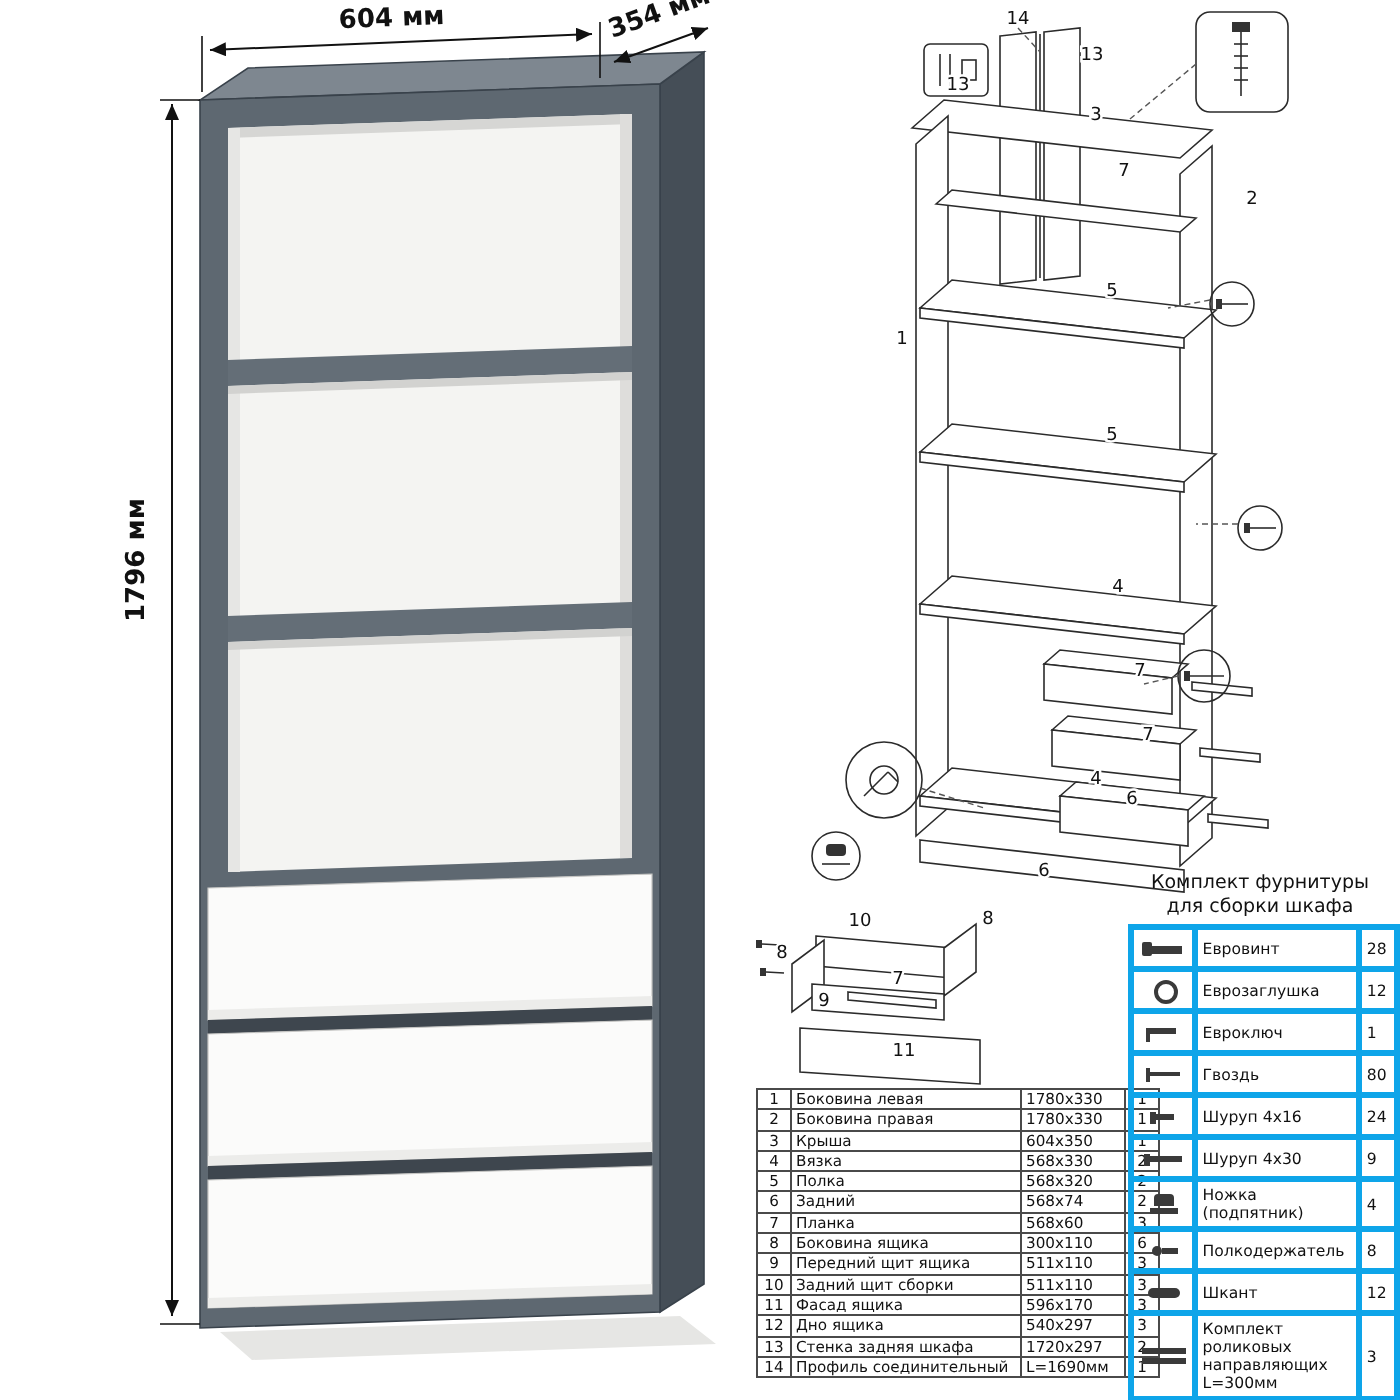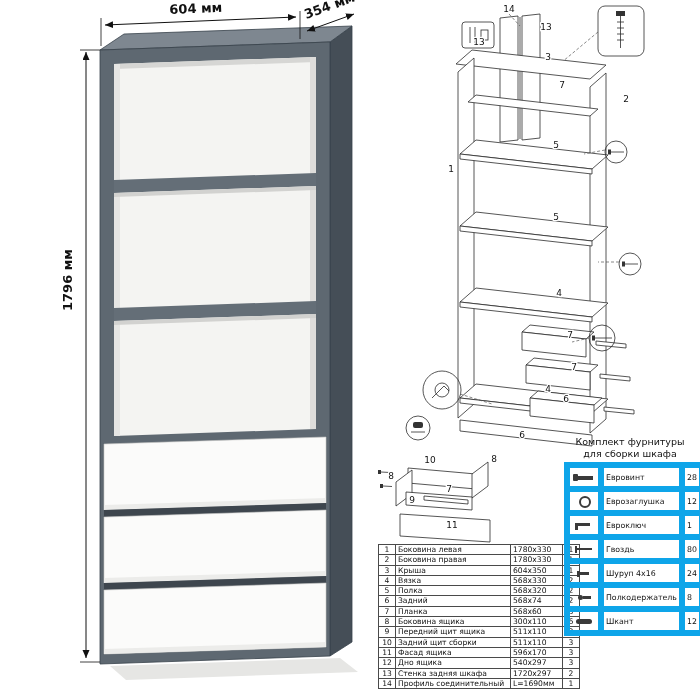--- a/index.html
+++ b/index.html
@@ -23,21 +23,21 @@
   table{border-collapse:collapse}
   #parts-table{position:absolute;left:378px;top:544px}
   #parts-table td{border:1px solid #4a4a4a;font-size:7.6px;line-height:9.3px;padding:0 2px;white-space:nowrap}
   .c-num{width:12px;text-align:center}
   .c-name{width:110px}
   .c-size{width:47px}
   .c-qty{width:12px;text-align:center}
   #hw-title{position:absolute;left:556px;top:436px;width:148px;text-align:center;
             font-size:9.5px;line-height:11.5px}
   #hardware-table{position:absolute;left:564px;top:462px}
-  #hardware-table td{border:6px solid #0ea5e9;font-size:7.8px;line-height:9px;padding:2px 2px}
+  #hardware-table td{border:3px solid #0ea5e9;font-size:7.8px;line-height:9px;padding:2px 2px}
   .h-icon{width:28px;text-align:center}
   .h-name{width:84px}
   .h-qty{width:15px;font-size:8.5px}
   
   .hw-icon{position:relative;display:inline-block;width:24px;height:14px;vertical-align:middle}
   .hw-icon::before,.hw-icon::after{content:"";position:absolute;background:#3a3a3a}
   .hw-euroscrew::before{left:1px;top:4px;width:5px;height:7px;border-radius:1px}
   .hw-euroscrew::after{left:6px;top:6px;width:15px;height:3.5px}
   .hw-plug::before{left:7px;top:2px;width:8px;height:8px;border-radius:50%;background:#fff;border:2px solid #3a3a3a}
   .hw-key::before{left:3px;top:5px;width:15px;height:2.5px}
@@ -333,25 +333,40 @@
           <td class="h-icon"><span class="hw-icon hw-nail"></span></td>
           <td class="h-name">Гвоздь</td>
           <td class="h-qty">80</td>
         </tr>
         <tr>
           <td class="h-icon"><span class="hw-icon hw-screw16"></span></td>
           <td class="h-name">Шуруп 4x16</td>
           <td class="h-qty">24</td>
         </tr>
         <tr>
+          <td class="h-icon"><span class="hw-icon hw-screw30"></span></td>
+          <td class="h-name">Шуруп 4x30</td>
+          <td class="h-qty">9</td>
+        </tr>
+        <tr>
+          <td class="h-icon"><span class="hw-icon hw-leg"></span></td>
+          <td class="h-name">Ножка (подпятник)</td>
+          <td class="h-qty">4</td>
+        </tr>
+        <tr>
           <td class="h-icon"><span class="hw-icon hw-holder"></span></td>
           <td class="h-name">Полкодержатель</td>
           <td class="h-qty">8</td>
         </tr>
         <tr>
           <td class="h-icon"><span class="hw-icon hw-dowel"></span></td>
           <td class="h-name">Шкант</td>
           <td class="h-qty">12</td>
         </tr>
+        <tr>
+          <td class="h-icon"><span class="hw-icon hw-rail"></span></td>
+          <td class="h-name">Комплект роликовых направляющих L=300мм</td>
+          <td class="h-qty">3</td>
+        </tr>
       </tbody>
   </table>
 
 </div>
 
 </body></html>

